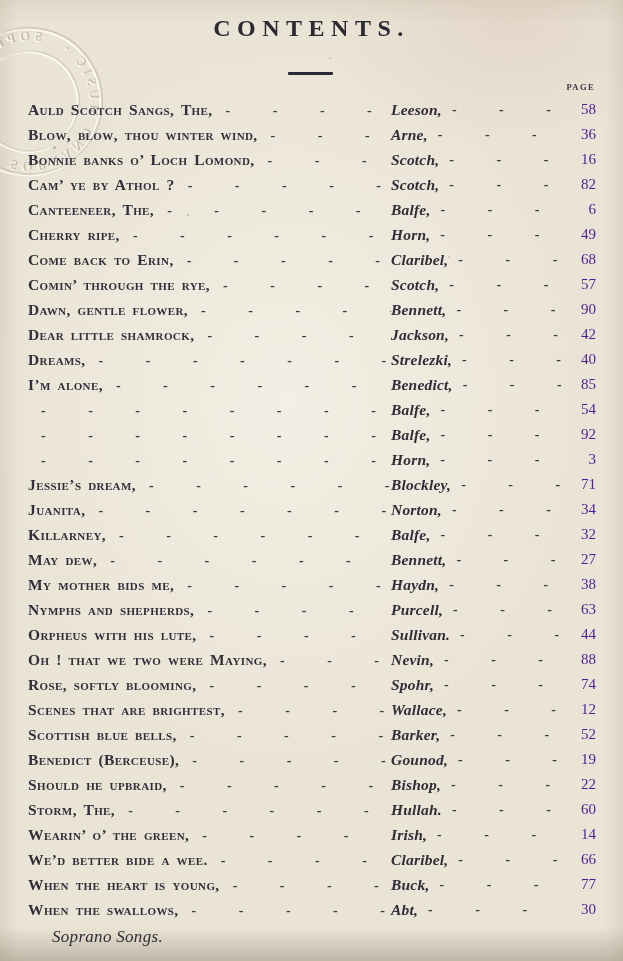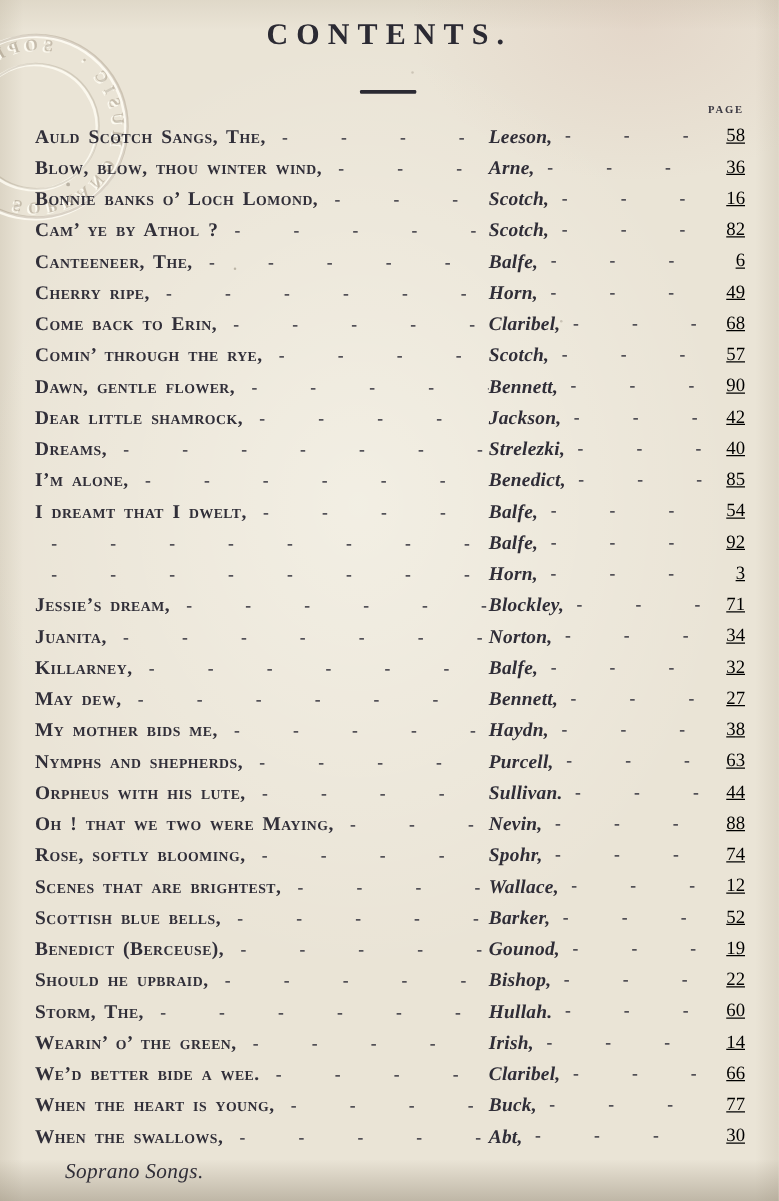--- a/index.html
+++ b/index.html
@@ -37,21 +37,21 @@
   .leader{
     flex:1 1 0;min-width:0;overflow:hidden;padding-left:13px;
     word-spacing:39px;font-weight:bold;font-size:14px;color:#3a3842;
   }
   .cgroup{flex:0 0 205px;display:flex;align-items:center;min-width:0;}
   .composer{
     flex:0 0 auto;font-style:italic;font-weight:bold;font-size:15.5px;
     letter-spacing:0.2px;color:#2f2d37;
   }
   .leader.end{padding-left:10px;}
-  .pagenum{flex:0 0 34px;text-align:right;font-size:15px;color:#000000;text-decoration:underline;}
+  .pagenum{flex:0 0 34px;text-align:right;font-size:15px;color:#4c1d95;}
   .footer-note{
     position:absolute;top:927px;left:52px;
     font-style:italic;font-weight:normal;font-size:17px;color:#2f2d37;
     letter-spacing:0.3px;
   }
   .stamp{position:absolute;left:-66px;top:6px;pointer-events:none;}
   .speck{position:absolute;border-radius:50%;background:rgba(95,84,70,0.35);}
   .speck.s1{left:53px;top:146px;width:3px;height:3px;}
   .speck.s2{left:187px;top:214px;width:2px;height:2px;}
   .speck.s3{left:448px;top:256px;width:2px;height:2px;background:rgba(95,84,70,0.25);}
@@ -197,21 +197,20 @@
     <span class="title">I’m alone,</span>
     <span class="leader">- - - - - - - - - - - - - - - -</span>
     <span class="cgroup">
       <span class="composer">Benedict,</span>
       <span class="leader end">- - - - - - - -</span>
       <span class="pagenum">85</span>
     </span>
   </div>
 
   <div class="row">
-    <span class="title">I dreamt that I dwelt,</span>
     <span class="leader">- - - - - - - - - - - - - - - -</span>
     <span class="cgroup">
       <span class="composer">Balfe,</span>
       <span class="leader end">- - - - - - - -</span>
       <span class="pagenum">54</span>
     </span>
   </div>
 
   <div class="row">
     <span class="leader">- - - - - - - - - - - - - - - -</span>

